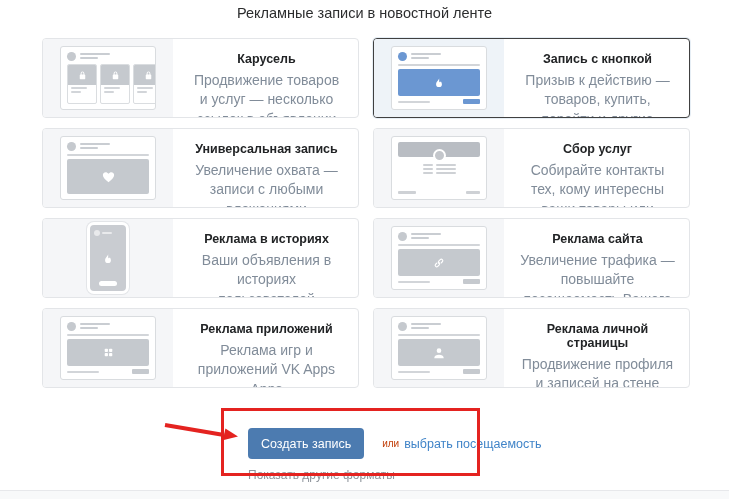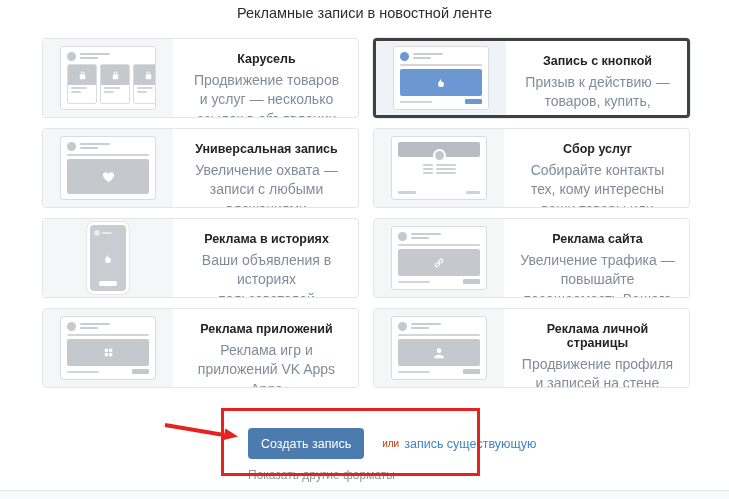--- a/index.html
+++ b/index.html
@@ -17,21 +17,21 @@
   .grid {
     position:absolute; left:42px; top:38px; width:648px;
     display:grid; grid-template-columns:1fr 1fr; gap:10px 14px;
   }
   .card {
     height:80px; background:#ffffff;
     border:1px solid #e3e5e8; border-radius:4px;
     display:flex; overflow:hidden; cursor:pointer;text-align:center;
   }
   .card.selected {
-    border:3px solid #404040;
+    border:1px solid #404040;
     box-shadow:0 0 0 1px rgba(156,186,217,.25);
   }
   .thumb-zone {
     width:130px; flex:none; background:#f5f6f8;
     display:flex; align-items:center; justify-content:center;
   }
   .card.selected .thumb-zone { background:#eef3f8; }
   .card-text {
     flex:1; padding:13px 14px 8px 16px;
     display:flex; flex-direction:column;
@@ -382,21 +382,21 @@
       <div class="card-desc">Продвижение профиля и записей на стене</div>
     </div>
   </div>
 
 </div>
 
 <div class="actions">
   <div class="actions-row">
     <button class="create-btn">Создать запись</button>
     <span class="or-text">или</span>
-    <a class="link-blue">запись существующую</a>
+    <a class="link-blue">выбрать посещаемость</a>
   </div>
   <a class="link-gray">Показать другие форматы</a>
 </div>
 
 <div class="red-rect"></div>
 <svg class="red-arrow" width="85" height="32" viewBox="0 0 85 32">
   <line x1="7" y1="13" x2="66" y2="23" stroke="#e42320" stroke-width="4"></line>
   <polygon points="80,24.5 64.8,28.2 67.4,16.6" fill="#e42320"></polygon>
 </svg>
 

